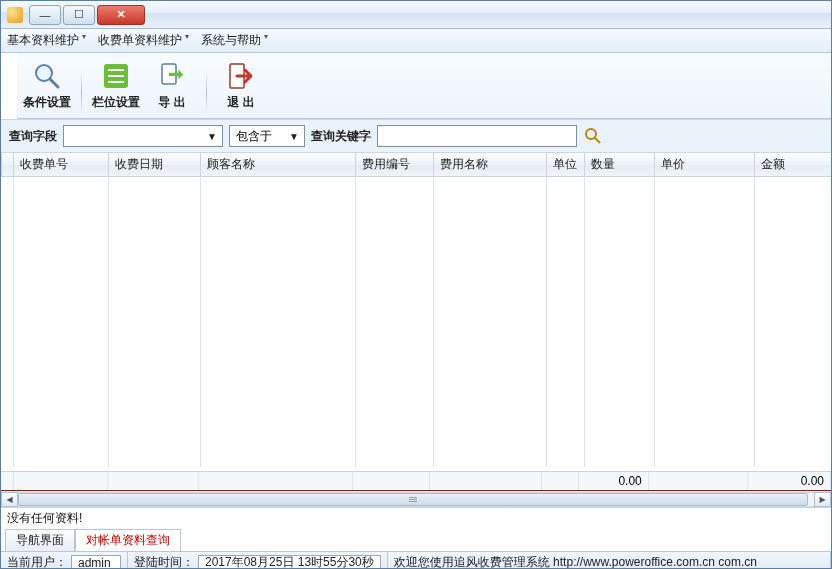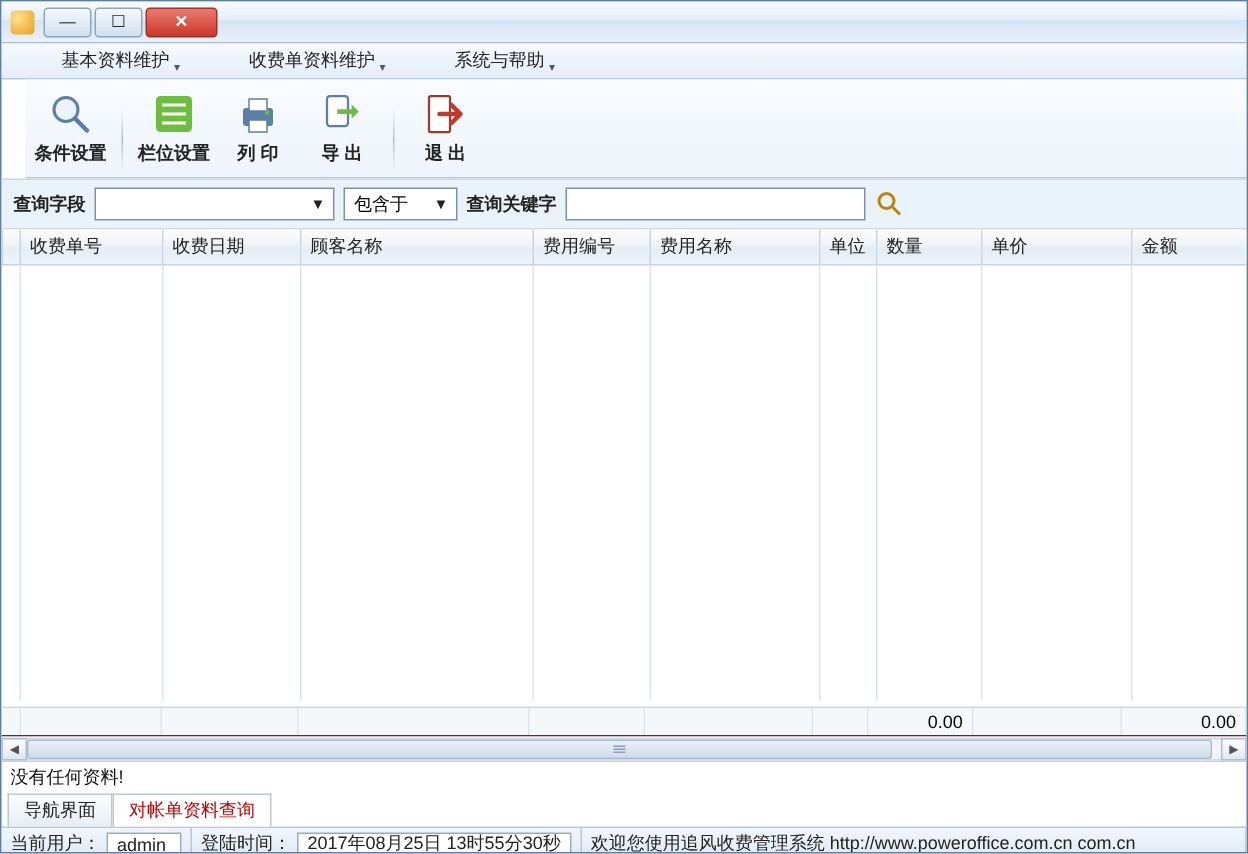--- a/index.html
+++ b/index.html
@@ -47,21 +47,21 @@
 
   
   .menubar {
     height: 24px;
     background: linear-gradient(to bottom,#f6faff,#e3eef8);
     border-bottom: 1px solid #b7c8d9;
     display: flex; align-items: center;
     padding: 0 6px; gap: 12px;
     color: #222;
   }
-  .menuitem { display: flex; align-items: flex-end; gap: 3px; cursor: default; margin-left: 34px; }
+  .menuitem { display: flex; align-items: flex-start; gap: 3px; cursor: default; }
   .menuarrow { font-size: 8px; color: #4a5a6a; }
 
   
   .toolbar {
     background: linear-gradient(to bottom,#f9fcff,#edf4fb);
     border-bottom: 1px solid #b7c8d9;
     padding: 4px 4px;
     display: flex; align-items: flex-end; gap: 4px; margin-left: 16px;
   }
   .toolbtn {
@@ -250,31 +250,20 @@
   <div class="toolbtn">
     <div class="icon">
       <svg width="32" height="32" viewBox="0 0 32 32">
           <rect x="4" y="4" width="24" height="24" rx="3" fill="#6bbf3a"></rect>
           <rect x="8" y="9" width="16" height="2" fill="#fff"></rect>
           <rect x="8" y="15" width="16" height="2" fill="#fff"></rect>
           <rect x="8" y="21" width="16" height="2" fill="#fff"></rect>
         </svg>
     </div>
     <div class="label">栏位设置</div>
-  </div>
-  <div class="toolbtn">
-    <div class="icon">
-      <svg width="32" height="32" viewBox="0 0 32 32">
-          <rect x="6" y="12" width="20" height="12" rx="2" fill="#5b7fa6"></rect>
-          <rect x="10" y="6" width="12" height="8" fill="#fff" stroke="#5b7fa6"></rect>
-          <rect x="10" y="20" width="12" height="8" fill="#fff" stroke="#5b7fa6"></rect>
-          <circle cx="22" cy="15" r="1.5" fill="#6bbf3a"></circle>
-        </svg>
-    </div>
-    <div class="label">列 印</div>
   </div>
   <div class="toolbtn">
     <div class="icon">
       <svg width="32" height="32" viewBox="0 0 32 32">
           <rect x="6" y="4" width="14" height="20" rx="2" fill="#fff" stroke="#5b7fa6" stroke-width="1.5"></rect>
           <path d="M14 14 L26 14 L26 10 L32 16 L26 22 L26 18 L14 18 Z" fill="#6bbf3a" transform="scale(0.8) translate(2 2)"></path>
         </svg>
     </div>
     <div class="label">导 出</div>
   </div>

